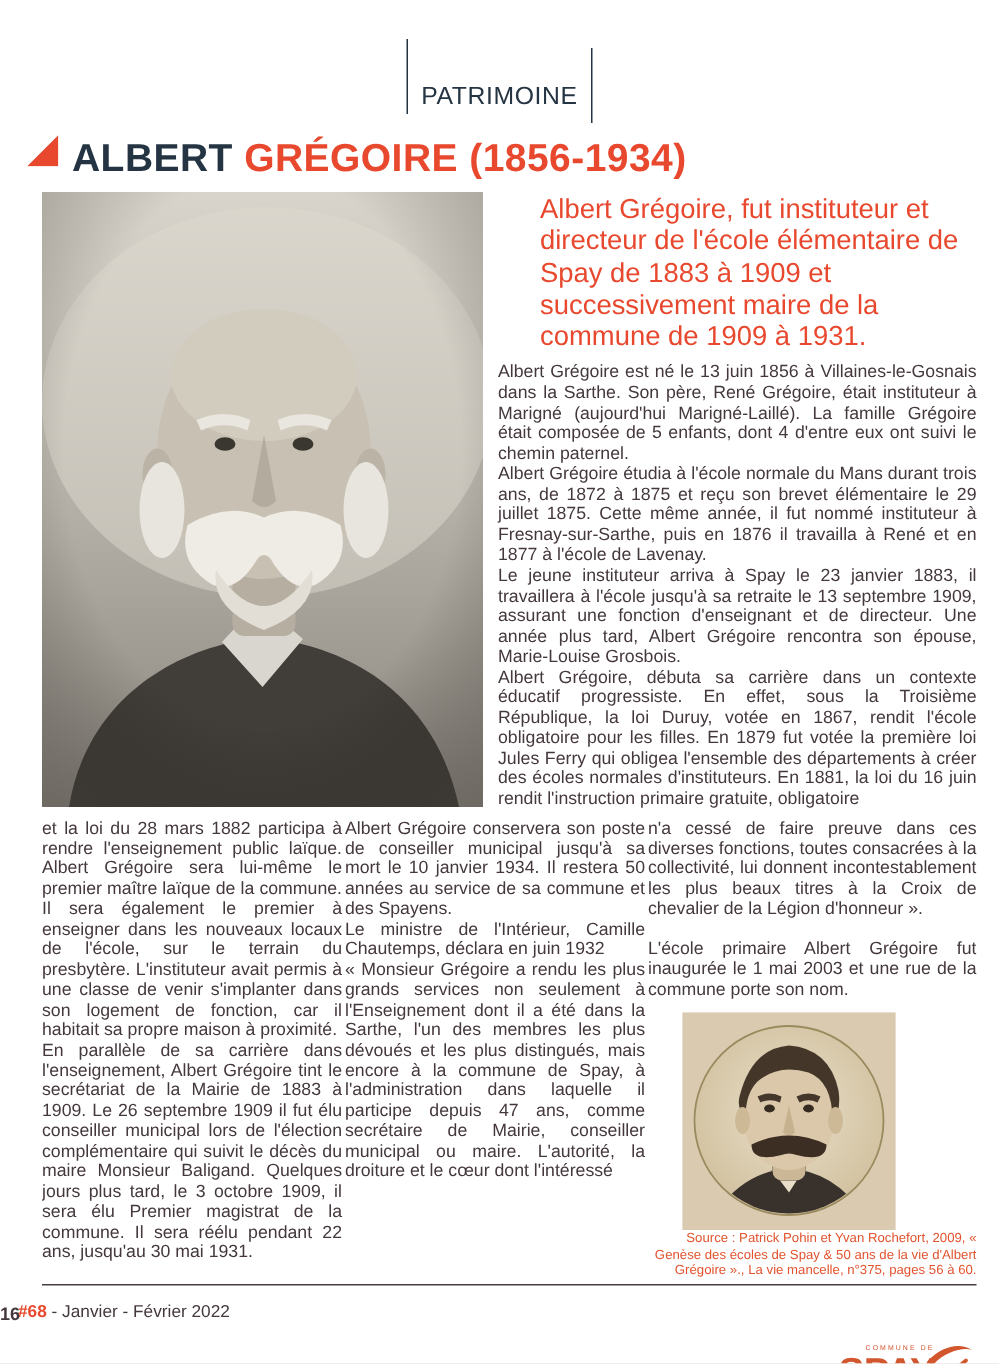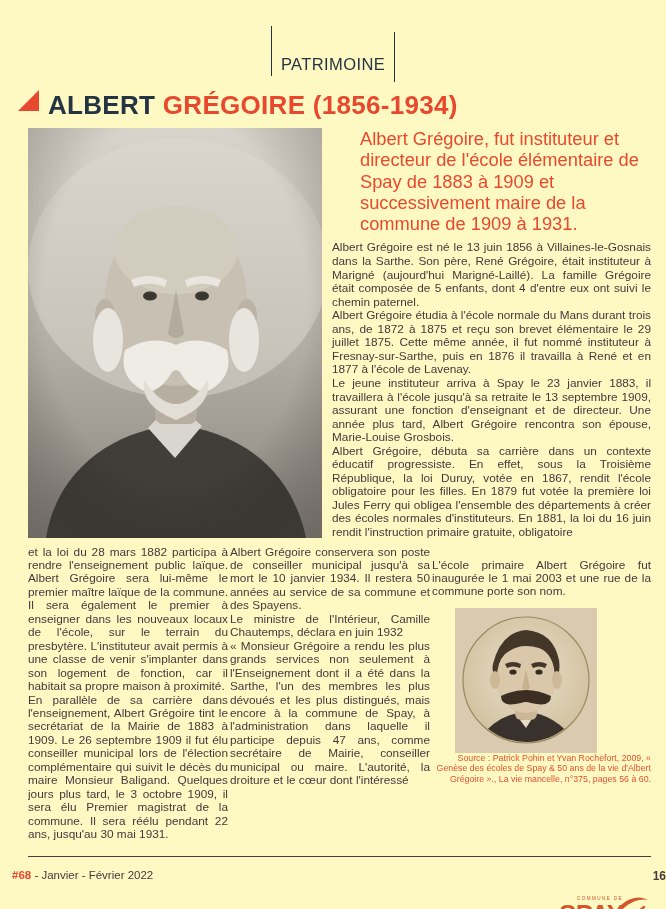--- a/index.html
+++ b/index.html
@@ -1,19 +1,19 @@
 <!DOCTYPE html>
 <html lang="fr"><head>
 <meta charset="utf-8">
 <style>
   * { margin:0; padding:0; box-sizing:border-box; }
   html,body { background:#e8e0d8; }
   .page {
     position:relative; width:666px; height:909px; margin:0 auto;
-    background:#fef9c3; overflow:hidden;
+    background:#ffffff; overflow:hidden;
     font-family:"Liberation Sans", sans-serif; color:#44383c;
   }
   
   .kicker-row { display:flex; justify-content:center; align-items:flex-end; padding-top:28px; height:80px; }
   .kicker-bar { width:1px; background:#243442; flex:none; }
   .bar-left  { height:50px; margin-right:9px; transform:translateY(-4px); }
   .bar-right { height:50px; margin-left:9px;  transform:translateY(2px); }
   .kicker { font-size:16.5px; letter-spacing:.4px; color:#243442; padding-bottom:6px; }
   
   .title-row { display:flex; align-items:flex-start; margin:10px 0 0 18px; }
@@ -35,21 +35,21 @@
   .col-1, .col-2 { width:200px; flex:none; }
   .col-3 { flex:1; min-width:0; }
   .col-3 .spaced { margin-top:13px; }
   .photo-small-wrap { margin:9px 0 0 23px; width:142px; height:145px; background:#d9cab0; }
   .caption { margin-top:5px; font-size:8.8px; line-height:10.4px; color:#e2532e; text-align:right; }
   
   .footer { position:absolute; left:0; right:0; bottom:0; height:53px; }
   .footer-rule { border-top:1px solid #473c41; margin:0 15px 0 28px; }
   .footer-issue { position:absolute; left:12px; top:13px; font-size:11.5px; color:#44383c; }
   .footer-issue .issue-num { color:#e8492e; font-weight:700; }
-  .footer-page { position:absolute; left:0; right:0; top:13px; text-align:right;
+  .footer-page { position:absolute; left:0; right:0; top:13px; text-align:left;
     font-size:12px; font-weight:700; color:#44383c; }
   .logo-wrap { position:absolute; right:16px; top:13px; width:100px; height:46px;margin-top:24px; }
 </style>
 </head>
 <body>
 
 <div class="page">
 
   <div class="kicker-row">
     <div class="kicker-bar bar-left"></div>
@@ -113,20 +113,21 @@
     <div class="col col-1">
       <p>et la loi du 28 mars 1882 participa à rendre l'enseignement public laïque. Albert Grégoire sera lui-même le premier maître laïque de la commune. Il sera également le premier à enseigner dans les nouveaux locaux de l'école, sur le terrain du presbytère. L'instituteur avait permis à une classe de venir s'implanter dans son logement de fonction, car il habitait sa propre maison à proximité.</p>
       <p>En parallèle de sa carrière dans l'enseignement, Albert Grégoire tint le secrétariat de la Mairie de 1883 à 1909. Le 26 septembre 1909 il fut élu conseiller municipal lors de l'élection complémentaire qui suivit le décès du maire Monsieur Baligand. Quelques jours plus tard, le 3 octobre 1909, il sera élu Premier magistrat de la commune. Il sera réélu pendant 22 ans, jusqu'au 30 mai 1931.</p>
     </div>
     <div class="col col-2">
       <p>Albert Grégoire conservera son poste de conseiller municipal jusqu'à sa mort le 10 janvier 1934. Il restera 50 années au service de sa commune et des Spayens.</p>
       <p>Le ministre de l'Intérieur, Camille Chautemps, déclara en juin 1932</p>
       <p>« Monsieur Grégoire a rendu les plus grands services non seulement à l'Enseignement dont il a été dans la Sarthe, l'un des membres les plus dévoués et les plus distingués, mais encore à la commune de Spay, à l'administration dans laquelle il participe depuis 47 ans, comme secrétaire de Mairie, conseiller municipal ou maire. L'autorité, la droiture et le cœur dont l'intéressé</p>
     </div>
     <div class="col col-3">
+      <p>n'a cessé de faire preuve dans ces diverses fonctions, toutes consacrées à la collectivité, lui donnent incontestablement les plus beaux titres à la Croix de chevalier de la Légion d'honneur ».</p>
       <p class="spaced">L'école primaire Albert Grégoire fut inaugurée le 1 mai 2003 et une rue de la commune porte son nom.</p>
 
       <div class="photo-small-wrap" title="Portrait sépia en médaillon d'Albert Grégoire jeune, moustache sombre">
         <svg width="142" height="145" viewBox="0 0 142 145">
           <defs>
             <radialGradient id="sep" cx=".5" cy=".45" r=".7">
               <stop offset="0" stop-color="#e9dfc9"></stop>
                 <stop offset=".75" stop-color="#d3c3a2"></stop>
                 <stop offset="1" stop-color="#b5a480"></stop>
             </radialGradient>

